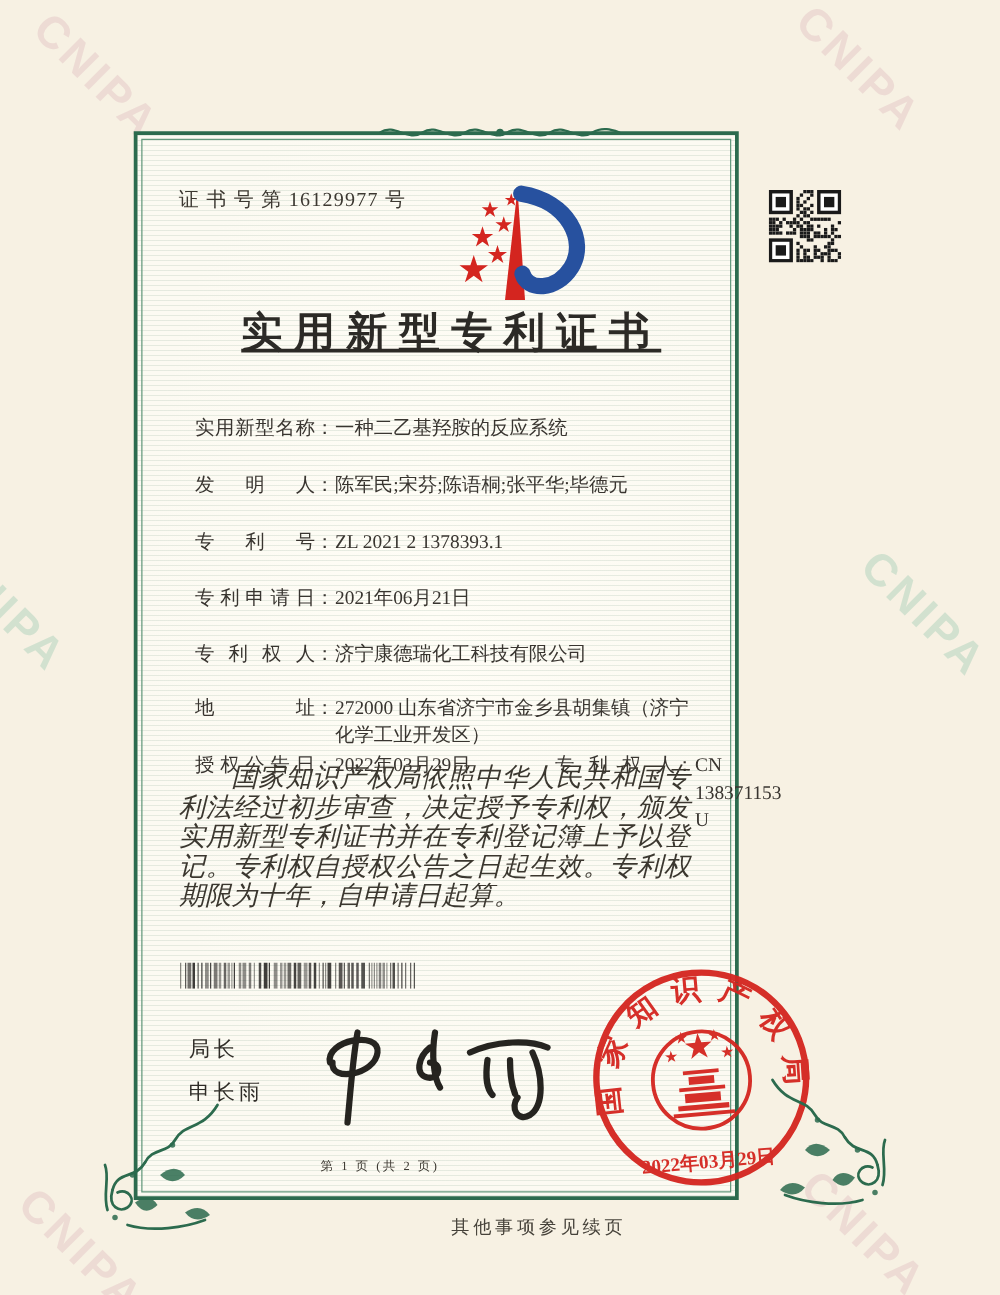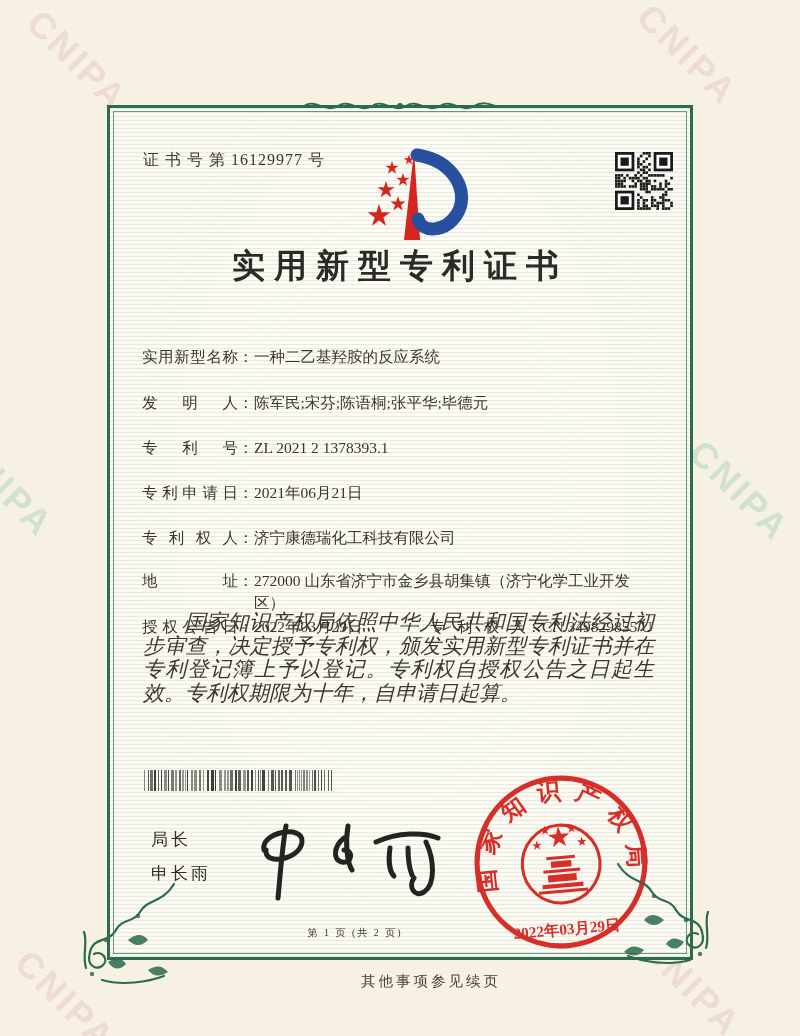--- a/index.html
+++ b/index.html
@@ -33,21 +33,21 @@
   .wm-left{left:-26px;top:428px;color:var(--wgreen);}
   .wm-right{left:710px;top:432px;color:var(--wgreen);}
   .wm-bl{left:36px;top:942px;color:var(--pink);}
   .wm-br{left:662px;top:928px;color:var(--pink);}
   .curl{position:absolute;border:5px solid var(--pink);border-radius:50%;
     border-bottom-color:transparent;border-left-color:transparent;}
   .curl1{left:215px;top:148px;width:52px;height:42px;transform:rotate(-30deg);opacity:.55;}
   .curl2{left:438px;top:106px;width:112px;height:88px;transform:rotate(18deg);opacity:.45;}
   
   .frame{
-    position:absolute;left:107px;top:105px;width:586px;height:855px;
+    position:absolute;left:107px;top:105px;width:484px;height:855px;
     border:3px solid var(--green);
     background:
       repeating-linear-gradient(to bottom, rgba(110,150,125,0.16) 0 1px, rgba(110,150,125,0) 1px 4px),
       radial-gradient(ellipse at 50% 45%, #fffdf6 0%, var(--inner) 70%);
     box-sizing:border-box;
   }
   .frame-inner{
     position:absolute;left:3px;top:3px;right:3px;bottom:3px;
     border:1px solid var(--green2);
     pointer-events:none;
@@ -57,30 +57,31 @@
   .flourish-br{left:614px;top:862px;transform:scaleX(-1);}
   .top-ornament{position:absolute;left:302px;top:96px;width:196px;height:20px;}
   
   .cert-no{
     position:absolute;left:33px;top:42px;
     font-size:16px;letter-spacing:1px;color:#3c3831;
   }
   .logo{position:absolute;left:248px;top:40px;width:112px;height:96px;}
   .qr{position:absolute;left:505px;top:44px;width:58px;height:58px;}
   .title{
-    position:absolute;left:0;top:136px;width:100%;
+    position:absolute;left:12px;top:136px;width:100%;
     text-align:center;
     font-size:33px;font-weight:bold;letter-spacing:9px;
     color:#2c2a26;
+    text-decoration:underline;
   }
   
   .frow{
-    position:absolute;left:32px;right:34px;
+    position:absolute;left:46px;right:34px;
     font-size:15.5px;line-height:22px;color:#393530;
-    display:flex;align-items:flex-start;margin-top:14px;
+    display:flex;align-items:flex-start;
   }
   .flabel{
     width:96px;min-width:96px;
     text-align:justify;text-align-last:justify;
   }
   .fcolon{width:16px;min-width:16px;}
   .fvalue{flex:1;}
   .r0{top:224px;} .r1{top:270px;} .r2{top:315px;} .r3{top:360px;}
   .r4{top:405px;} .r5{top:448px;} .r6{top:494px;}
   .grant-no-cell{position:absolute;left:288px;top:0;display:flex;}
@@ -320,21 +321,21 @@
         <span class="fcolon">：</span>
         <span class="fvalue">272000 山东省济宁市金乡县胡集镇（济宁化学工业开发区）</span>
     </div>
     <div class="frow r6" style="position:absolute;">
       <span class="flabel">授权公告日</span>
         <span class="fcolon">：</span>
         <span>2022年03月29日</span>
       <span class="grant-no-cell">
         <span class="flabel">专利权人</span>
           <span class="fcolon">：</span>
-          <span>CN 349829855 U</span>
+          <span>CN 138371153 U</span>
       </span>
     </div>
 
     <div class="paras">
       <p>国家知识产权局依照中华人民共和国专利法经过初步审查，决定授予专利权，颁发实用新型专利证书并在专利登记簿上予以登记。专利权自授权公告之日起生效。专利权期限为十年，自申请日起算。</p>
     </div>
 
     <svg class="barcode" id="barcode-svg" viewBox="0 0 192 21" preserveAspectRatio="none">
         <rect x="1" y="0" width="1" height="21" fill="#2e2c2a" opacity="0.5585755315500686"></rect>
         <rect x="5" y="0" width="1" height="21" fill="#2e2c2a" opacity="0.7791066529492455"></rect>

